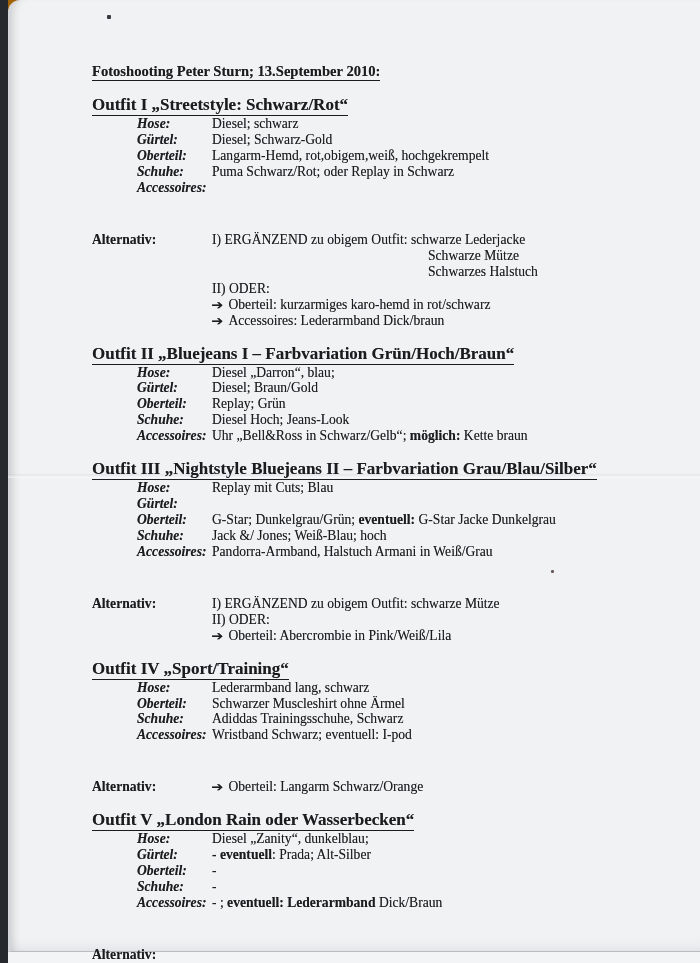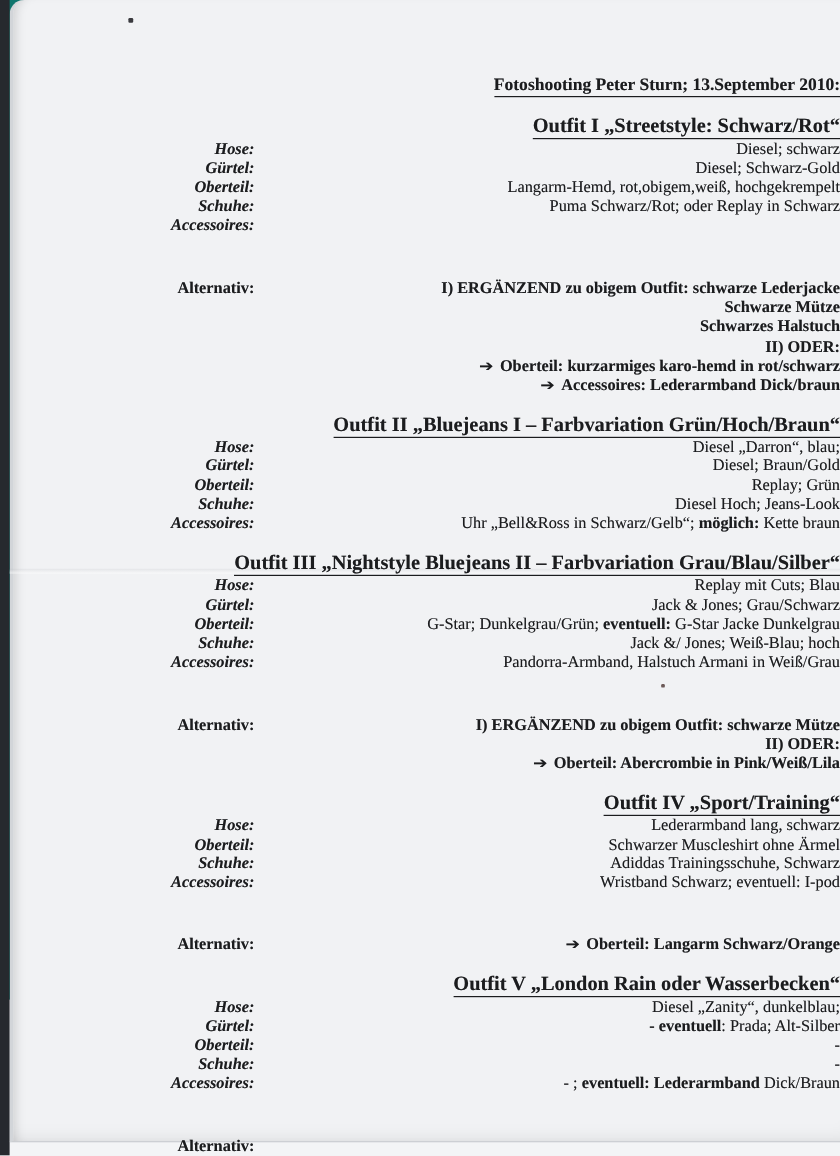--- a/index.html
+++ b/index.html
@@ -1,21 +1,21 @@
 <!DOCTYPE html>
 <html><head>
 <meta charset="utf-8">
 <style>
   html,body{margin:0;padding:0;}
   body{
     width:700px;height:963px;overflow:hidden;
     font-family:"Liberation Serif","DejaVu Serif",serif;
     color:#1b1c1e;background:#f3f4f6;
   }
-  .scan{position:relative;width:700px;height:833px;background:#0f766e;text-align:right;}
+  .scan{position:relative;width:700px;height:833px;background:#a16207;}
   .band{position:absolute;left:0;top:0;width:8px;height:963px;background:#26292e;}
   .paper{
     position:absolute;left:8px;top:0;right:0;height:952px;
     background:#f1f2f4;
     border-top-left-radius:12px;
     border-left:3px solid #d2d5d9;
     border-bottom:1px solid #b8bbc0;
     box-shadow:inset 8px 0 10px -7px rgba(0,0,0,.18), inset 0 -14px 18px -16px rgba(0,0,0,.12);
     box-sizing:border-box;
   }
@@ -33,21 +33,21 @@
   .title{margin-left:92px;font-weight:bold;font-size:14.6px;line-height:18px;}
   .u{border-bottom:1.6px solid #1b1c1e;padding-bottom:1px;}
   .outfit{margin-top:16px;}
   .heading{margin-left:92px;font-weight:bold;font-size:17px;line-height:17px;margin-bottom:3px;}
   .row{display:flex;}
   .lbl{margin-left:137px;width:75px;flex:0 0 75px;font-weight:bold;font-style:italic;}
   .val{flex:1;}
   .val .b{font-weight:bold;}
   .alt{display:flex;margin-top:36px;line-height:16px;}
   .albl{margin-left:92px;width:120px;flex:0 0 120px;font-weight:bold;}
-  .lines{flex:1;font-weight:bold;}
+  .lines{flex:1;font-weight:normal;}
   .line.sub{padding-left:216px;}
   .line.gap{margin-top:1px;}
   .arrow{
     display:inline-block;margin-right:6px;
     font-family:"DejaVu Sans","Liberation Sans",sans-serif;
     font-size:12.5px;transform:scaleX(1.15);
   }
 </style>
 </head>
 <body>
@@ -119,21 +119,20 @@
           </div>
         </div>
         <div class="outfit">
           <div class="heading"><span class="u">Outfit III „Nightstyle Bluejeans II – Farbvariation Grau/Blau/Silber“</span></div>
           <div class="row">
             <span class="lbl">Hose:</span>
             <span class="val"><span>Replay mit Cuts; Blau</span></span>
           </div>
           <div class="row">
             <span class="lbl">Gürtel:</span>
-            <span class="val"><span>Jack &amp; Jones; Grau/Schwarz</span></span>
           </div>
           <div class="row">
             <span class="lbl">Oberteil:</span>
             <span class="val"><span>G-Star; Dunkelgrau/Grün; </span><span class="b">eventuell:</span><span> G-Star Jacke Dunkelgrau</span></span>
           </div>
           <div class="row">
             <span class="lbl">Schuhe:</span>
             <span class="val"><span>Jack &amp;/ Jones; Weiß-Blau; hoch</span></span>
           </div>
           <div class="row">

